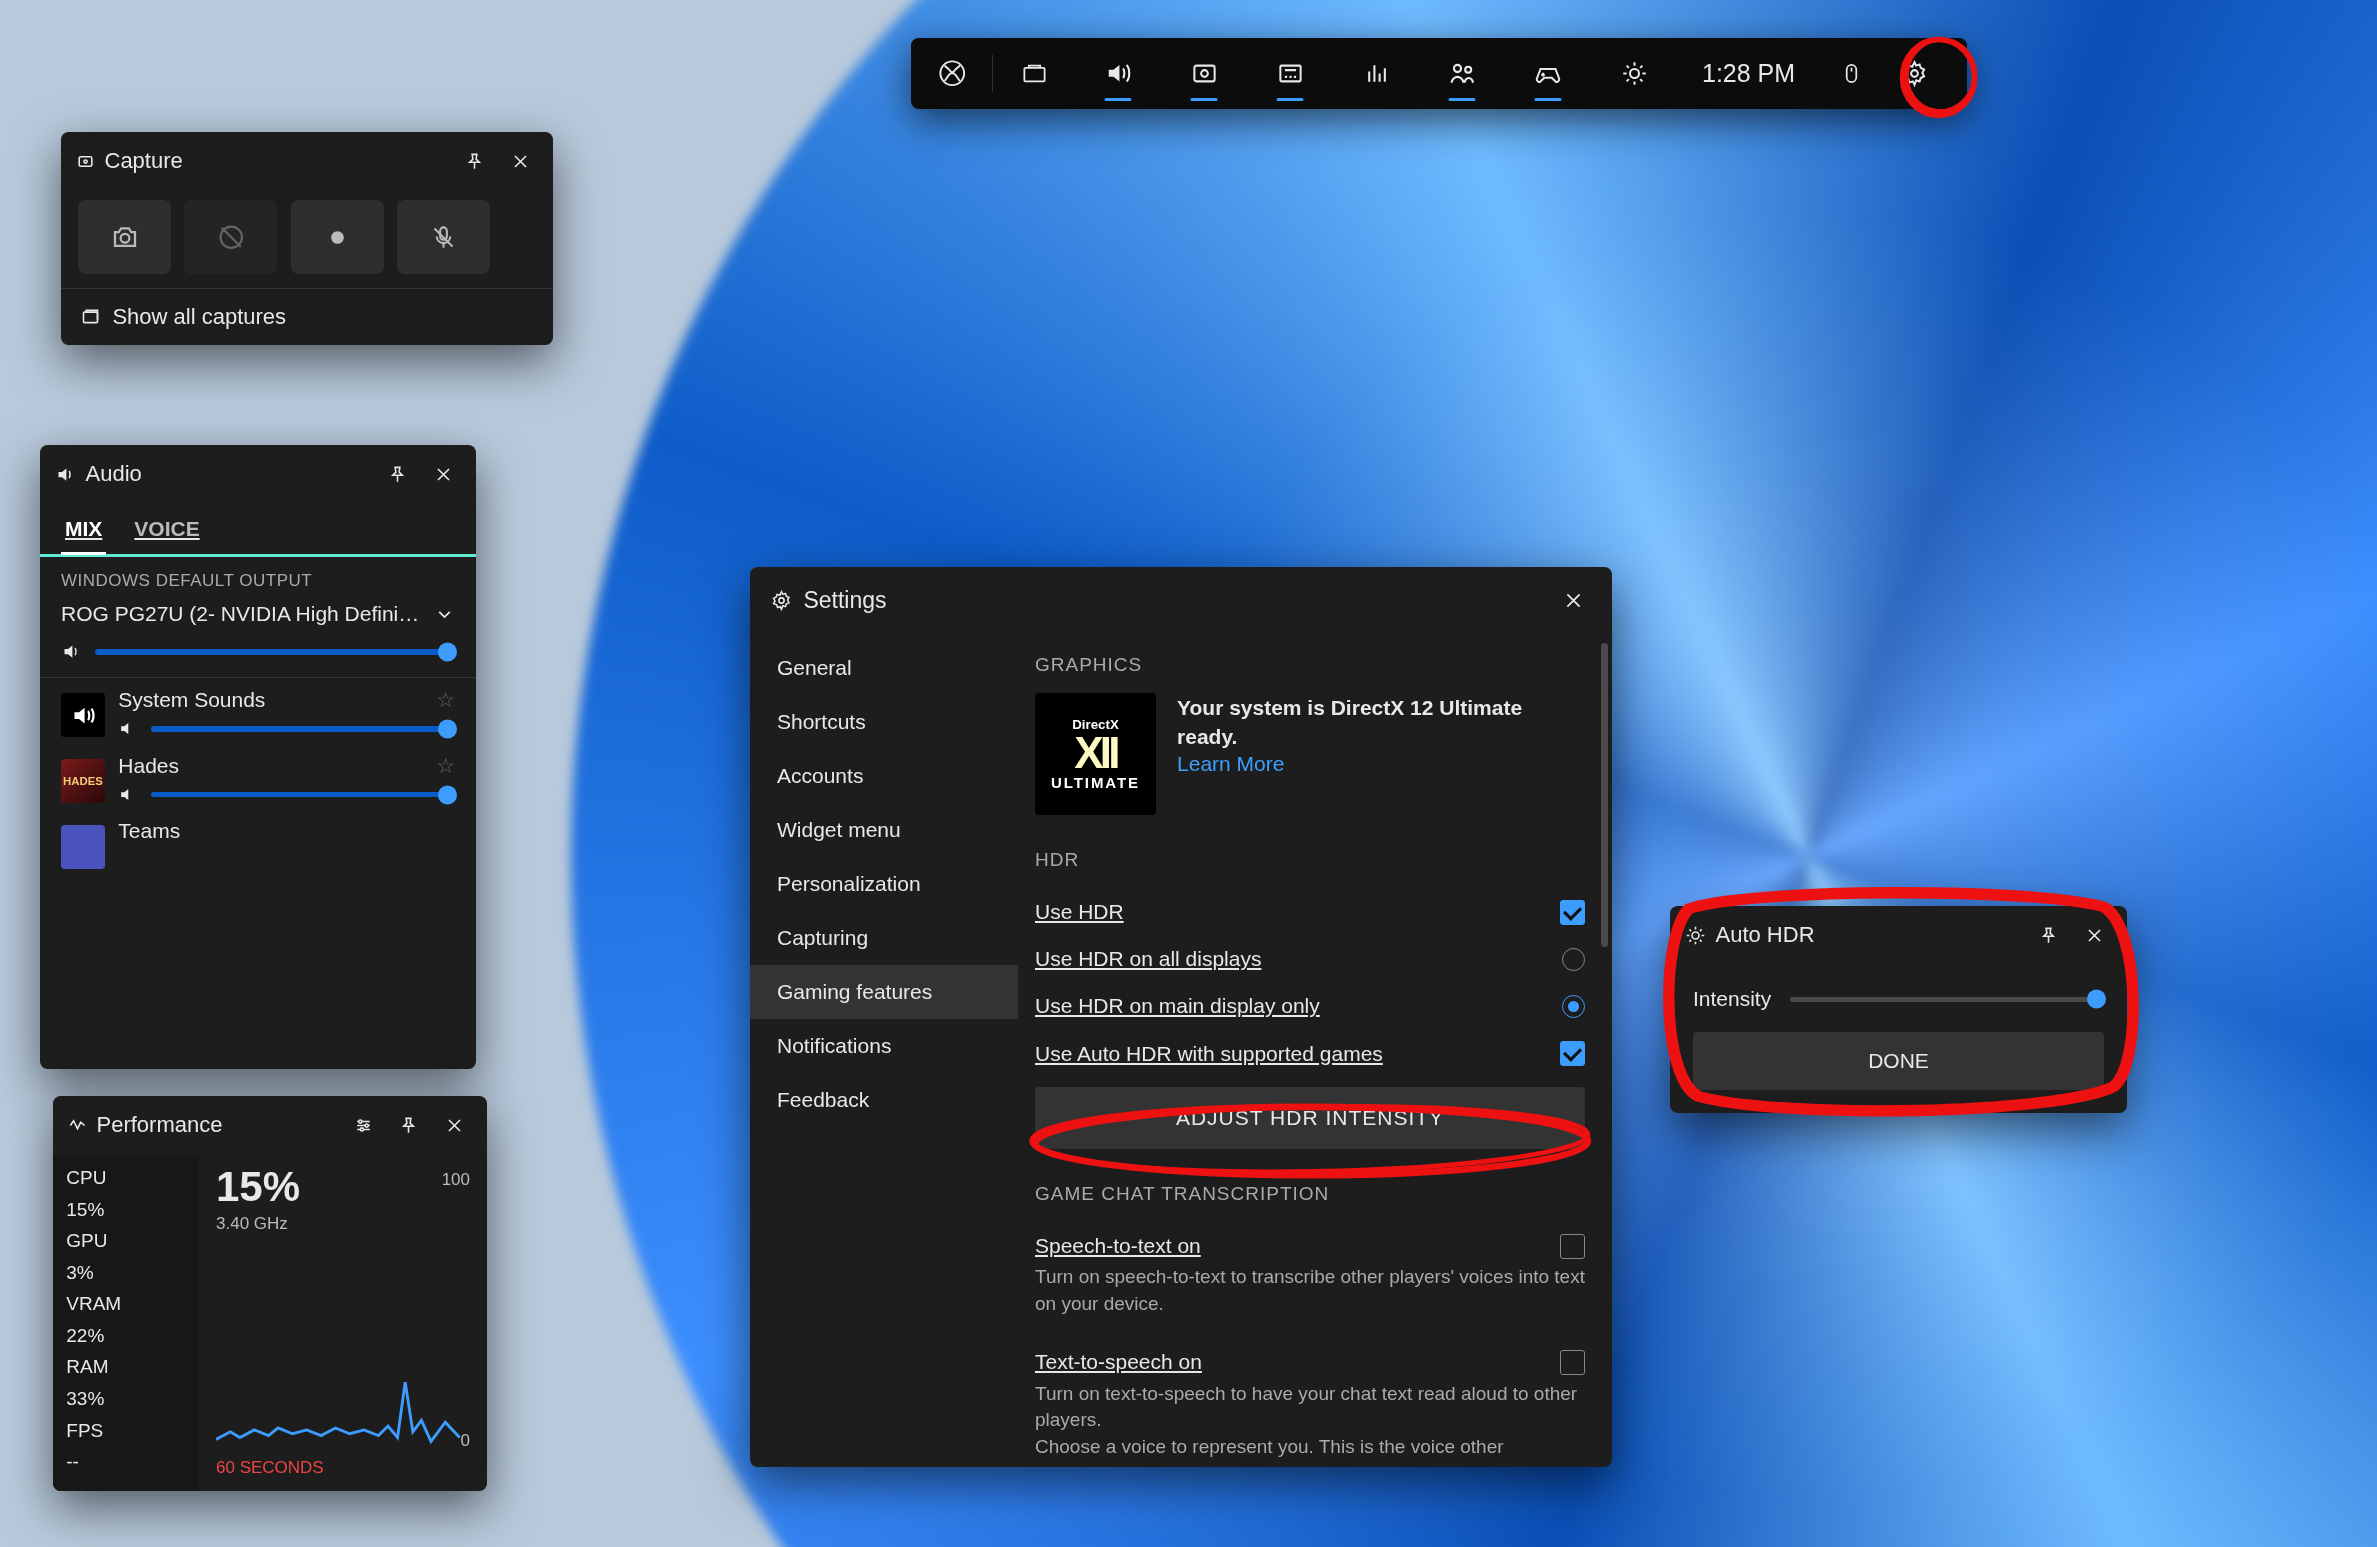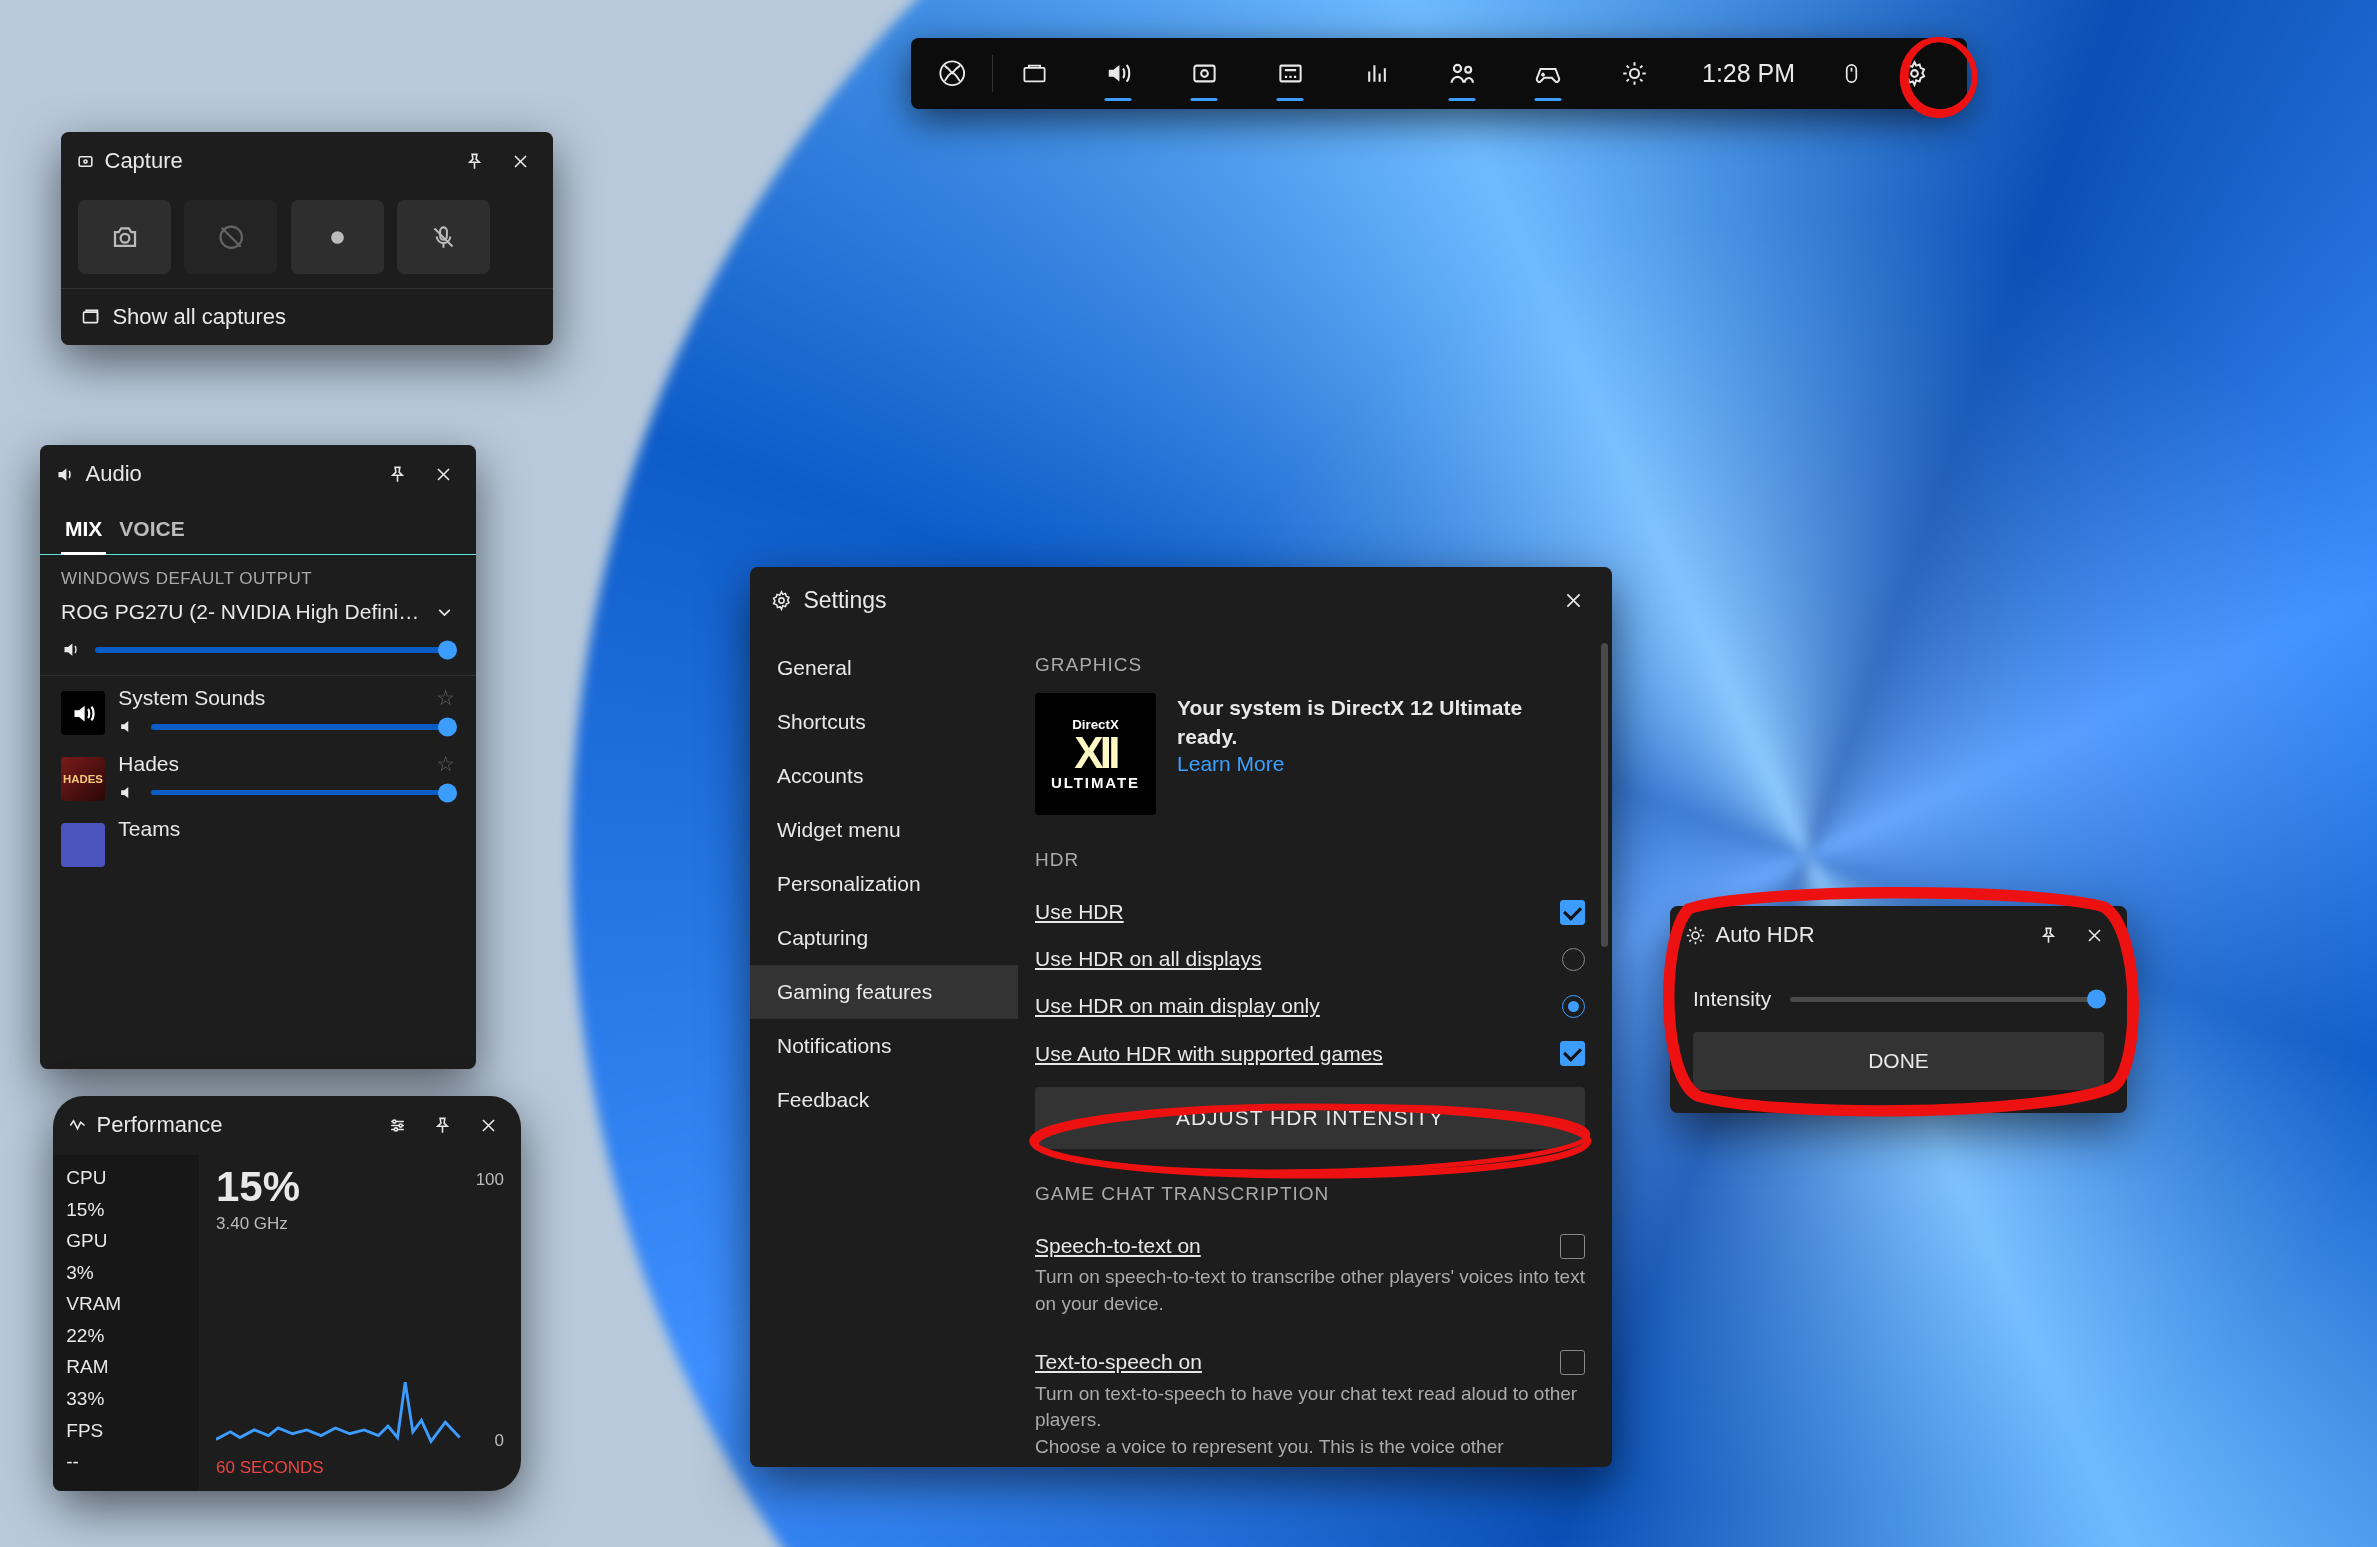--- a/index.html
+++ b/index.html
@@ -63,38 +63,38 @@
     display:flex; align-items:center; justify-content:center; cursor:pointer;
   }
   .capture .bigbtn.disabled { opacity:0.45; }
   .capture .footer {
     border-top:1px solid #333; padding:15px 19px; display:flex; align-items:center; gap:11.4px;
     font-size:22px; cursor:pointer;
   }
 
   
   .audio { top:445px; left:40px; width:436px; height:624px; overflow:hidden;}
-  .audio .tabs { display:flex; gap:17px; padding:0 25px; border-bottom:1px solid #5eead4;}
+  .audio .tabs { display:flex; gap:32px; padding:0 25px; border-bottom:3px solid #5eead4;text-decoration:underline;}
   .audio .tab { padding:13.3px 0 13.3px; font-size:21px; font-weight:600; color:#bbb; cursor:pointer; position:relative;}
   .audio .tab.active { color:#fff;}
   .audio .tab.active::after { content:""; position:absolute; left:-3.8px; right:-3.8px; bottom:-1px; height:3.8px; background:#fff;}
   .audio .section-label { padding:13.3px 21px 5.7px; font-size:17px; color:#aaa; letter-spacing:0.5px;}
   .audio .device-row { display:flex; align-items:center; padding:5.7px 21px 9.5px; gap:9.5px; font-size:21px; cursor:pointer;}
   .audio .device-row .dev { flex:1; white-space:nowrap; overflow:hidden; text-overflow:ellipsis;}
   .audio .app-row { display:flex; align-items:flex-start; gap:13.3px; padding:9.5px 21px 0;}
   .audio .app-icon { width:44px; height:44px; border-radius:3.8px; background:#333; display:flex; align-items:center; justify-content:center; margin-top:5.7px;}
   .audio .app-body { flex:1;}
   .audio .app-name { font-size:21px; display:flex; align-items:center;}
   .audio .app-name .spacer{flex:1;}
   .audio .slider-row { display:flex; align-items:center; gap:13.3px; padding:7.6px 0 5.7px;}
   .slider { flex:1; height:5.7px; background:#0a5cc9; border-radius:2.9px; position:relative;}
   .slider .thumb { position:absolute; right:-1.9px; top:50%; transform:translate(0,-50%); width:19px; height:19px; border-radius:50%; background:#3c9dff;}
 
   
-  .perf { top:1096px; left:53px; width:468px;border-radius:31px; }
+  .perf { top:1096px; left:53px; width:434px; }
   .perf .body { display:flex; }
   .perf .stats { width:146px; background:#171717; padding:7.6px 13.3px 13.3px; border-bottom-left-radius:7.6px;}
   .perf .stats .line { display:flex; gap:9.5px; font-size:19px; padding:4.8px 0;flex-direction:column;}
   .perf .stats .line .lab{ width:61px;}
   .perf .chart { flex:1; padding:11.4px 17px 13.3px; position:relative;}
   .perf .big { font-size:42px; font-weight:700; line-height:1;}
   .perf .sub { font-size:17px; color:#bbb; margin-top:5.7px;}
   .perf .y100 { position:absolute; top:15px; right:17px; font-size:17px; color:#bbb;}
   .perf .y0 { position:absolute; bottom:40px; right:17px; font-size:17px; color:#bbb;}
   .perf .xl { position:absolute; bottom:13.3px; left:17px; font-size:17px; color:#ef4444;}

